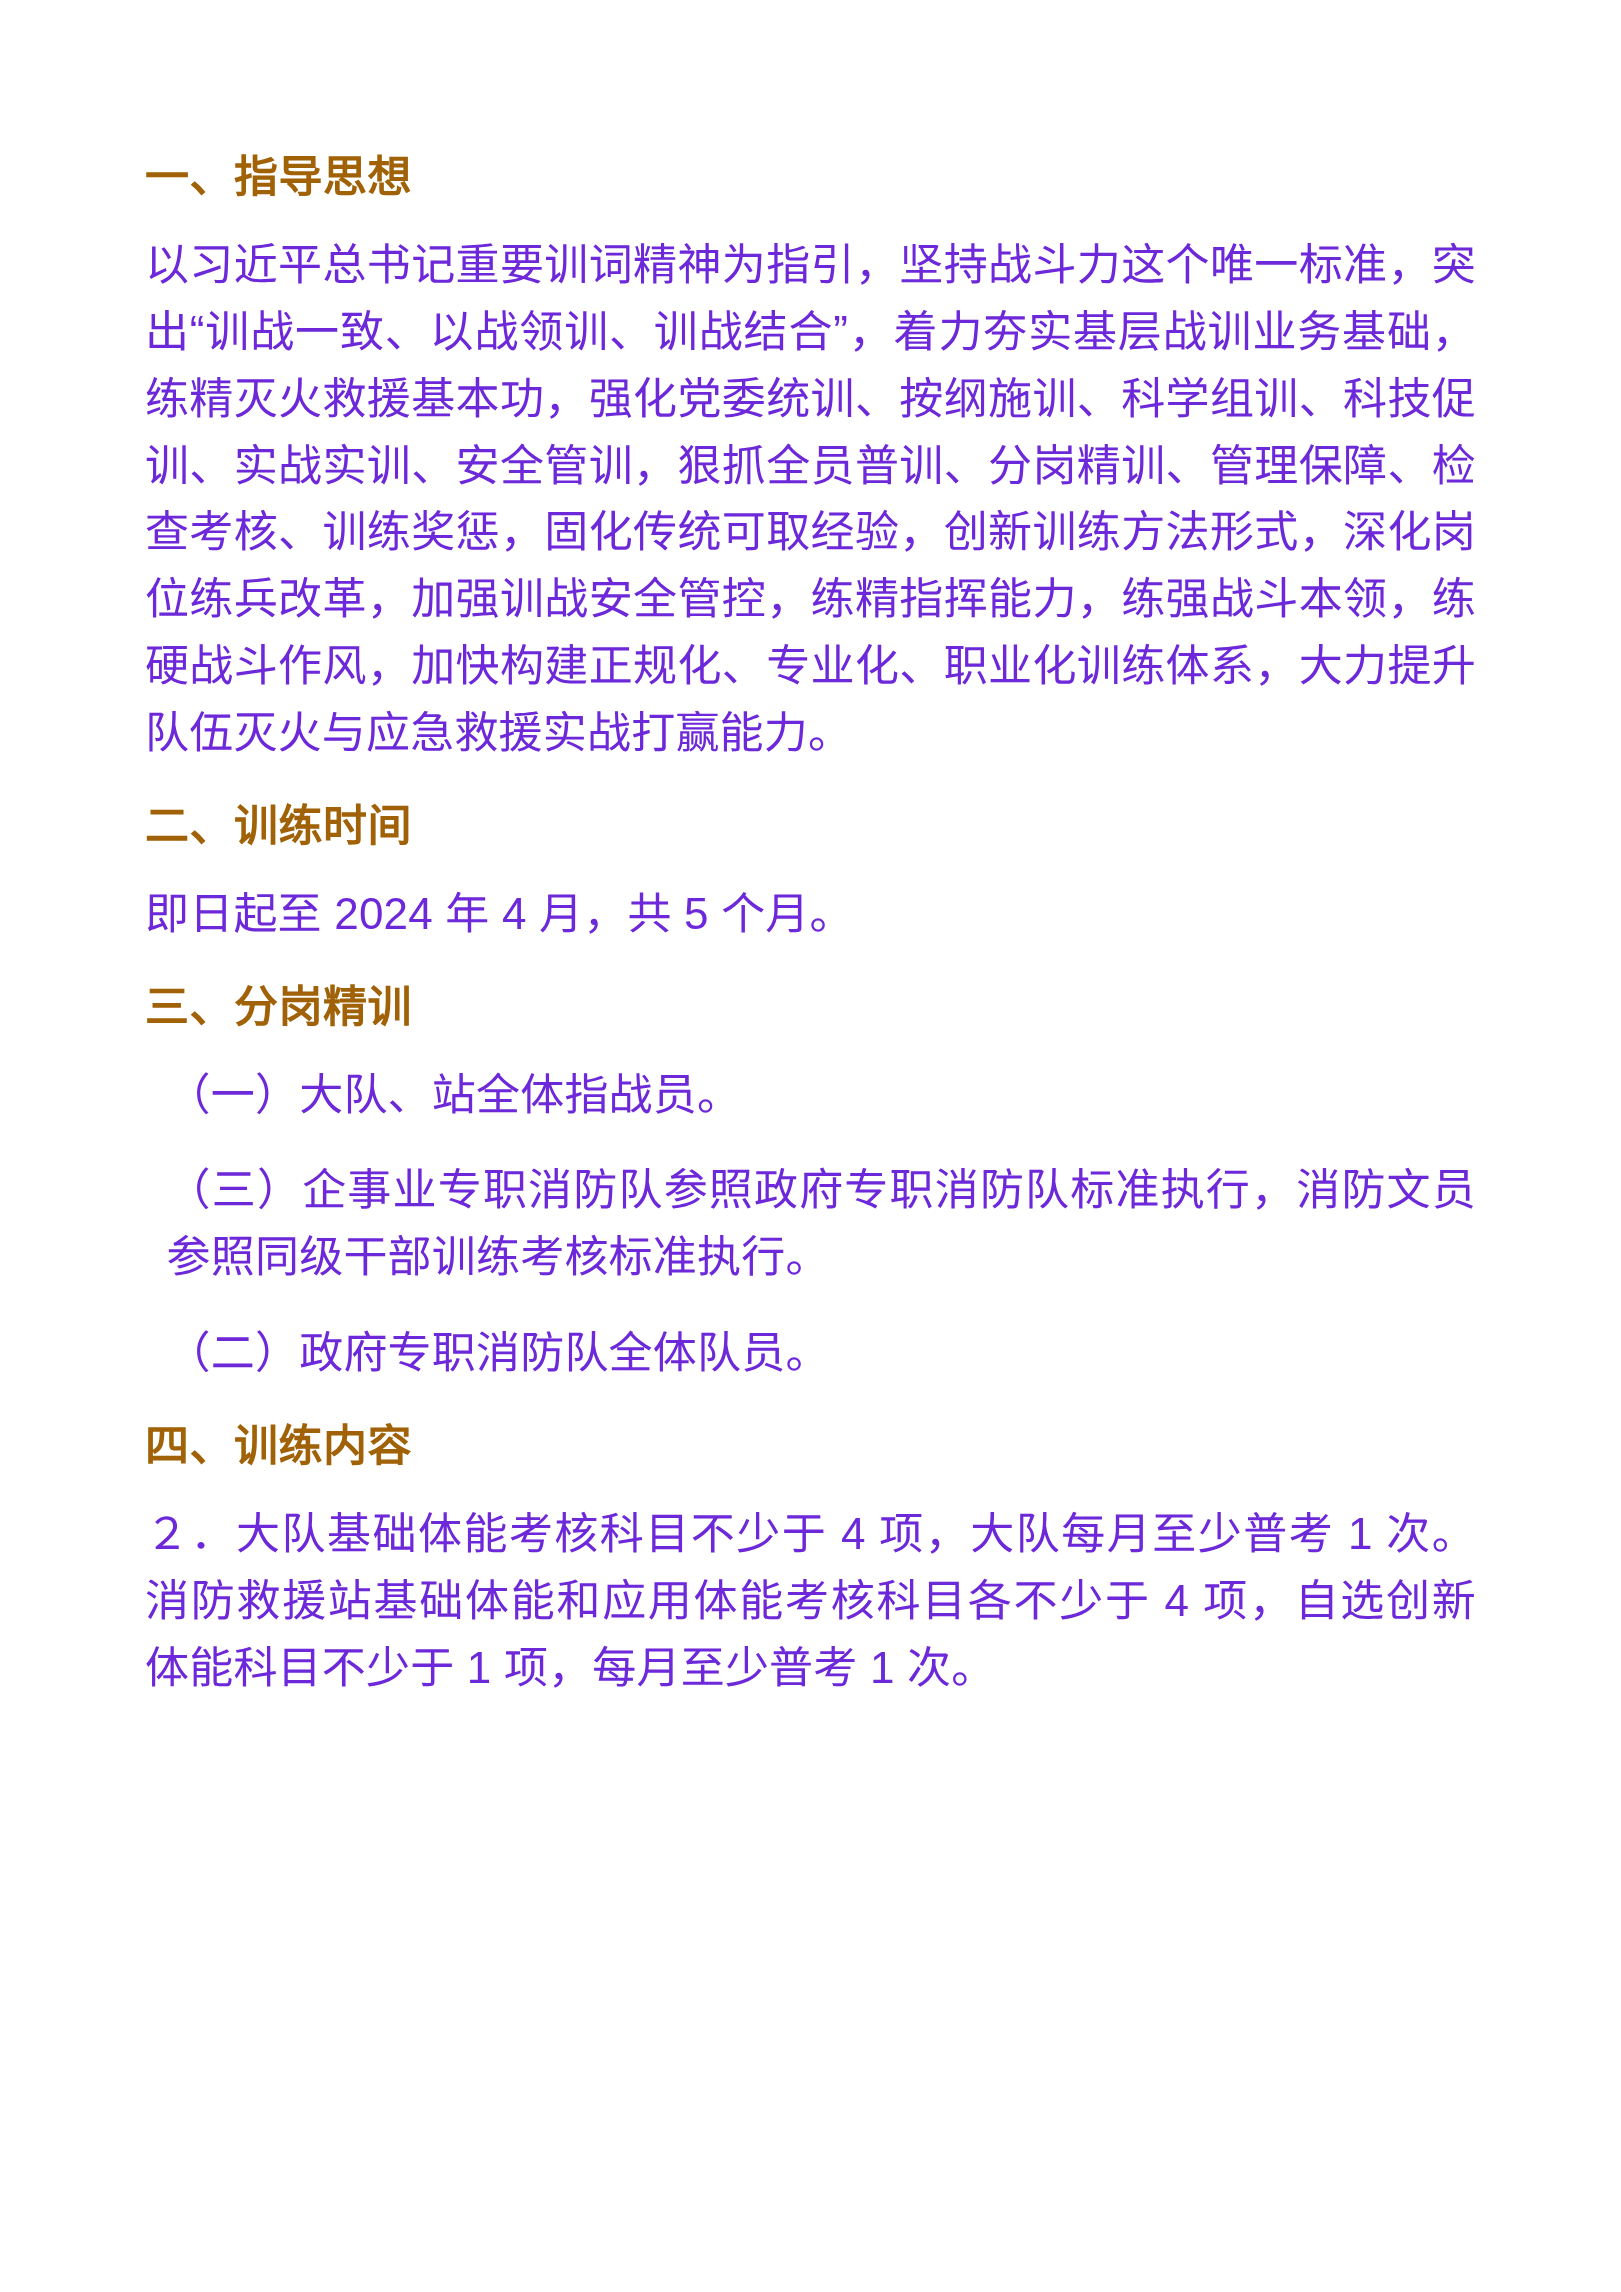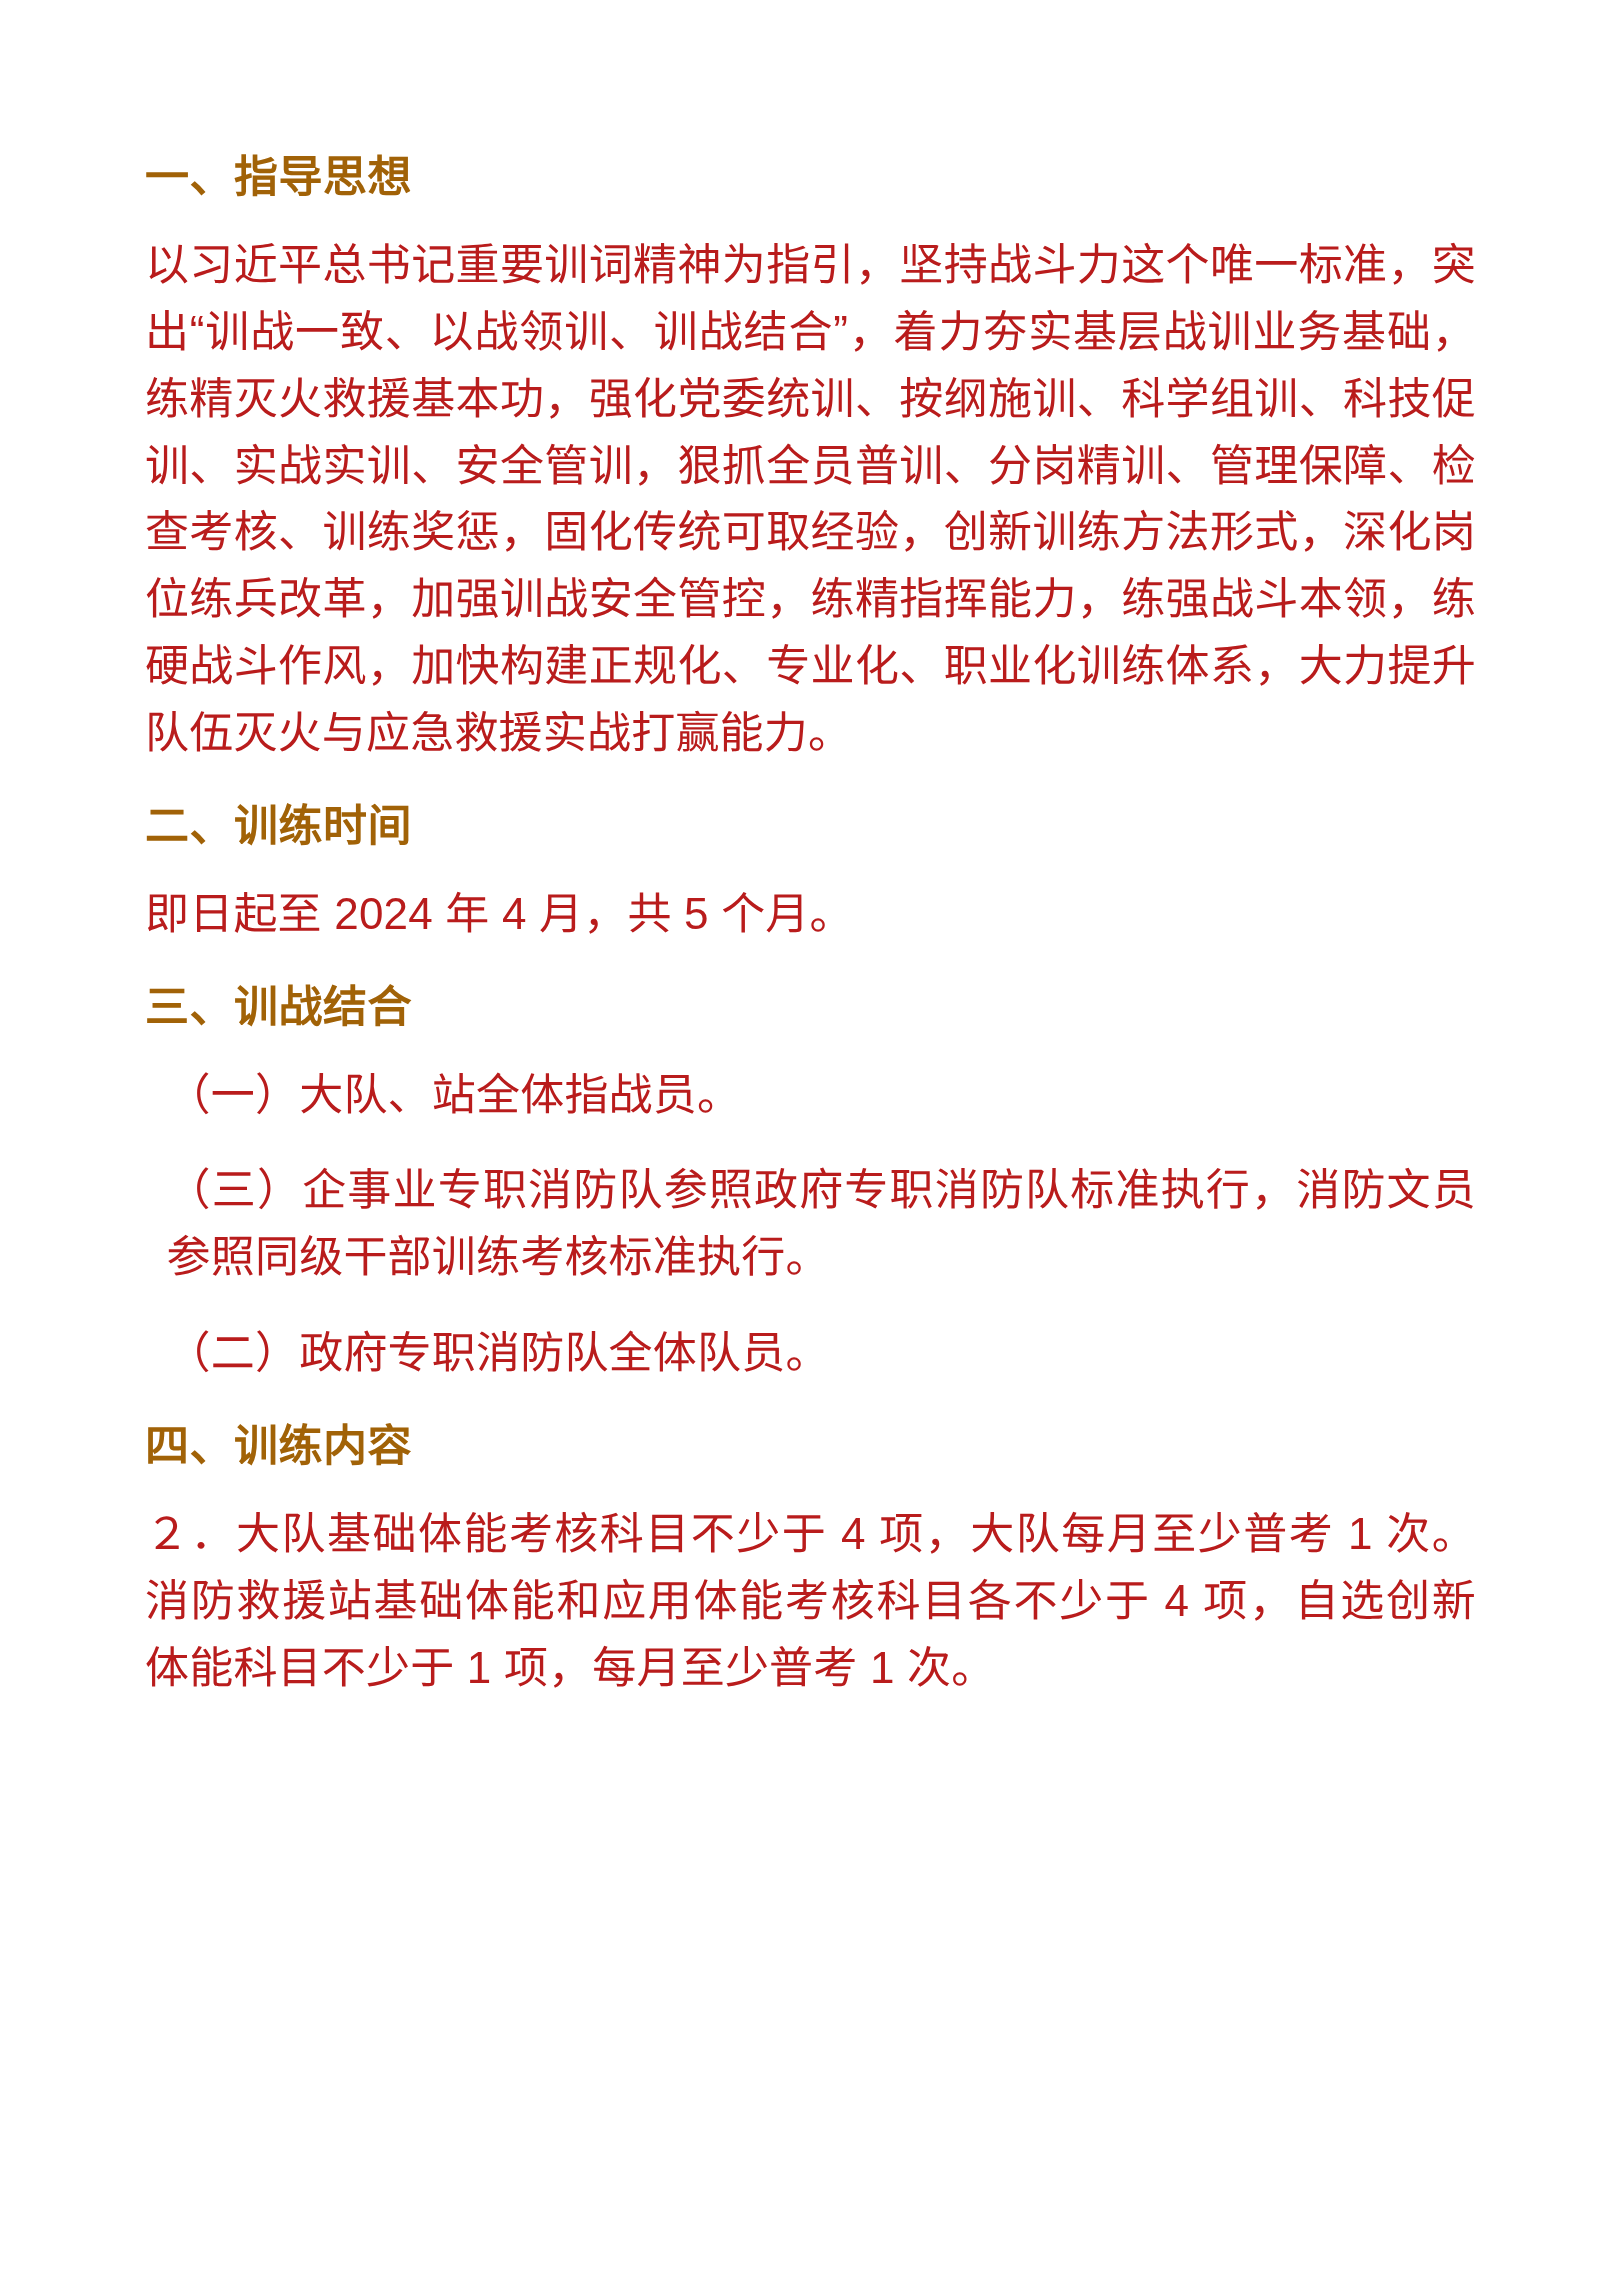--- a/index.html
+++ b/index.html
@@ -31,40 +31,40 @@
     letter-spacing: 0.5px;
     color: #a16207;
   }
   .para {
     font-size: 44px;
     line-height: 1.52;
     margin: 0 0 29px 0;
     text-align: justify;
     text-justify: inter-ideograph;
     letter-spacing: 0.2px;
-    color: #b91c1c;
+    color: #6d28d9;
   }
   .para.indent {
     text-indent: 0;
     padding-left: 21.6px;
   }
 </style>
 </head>
 <body>
 
 <div class="page">
   <div class="doc-body">
 
     <h2 class="heading">一、指导思想</h2>
     <p class="para">以习近平总书记重要训词精神为指引，坚持战斗力这个唯一标准，突出“训战一致、以战领训、训战结合”，着力夯实基层战训业务基础，练精灭火救援基本功，强化党委统训、按纲施训、科学组训、科技促训、实战实训、安全管训，狠抓全员普训、分岗精训、管理保障、检查考核、训练奖惩，固化传统可取经验，创新训练方法形式，深化岗位练兵改革，加强训战安全管控，练精指挥能力，练强战斗本领，练硬战斗作风，加快构建正规化、专业化、职业化训练体系，大力提升队伍灭火与应急救援实战打赢能力。</p>
 
     <h2 class="heading">二、训练时间</h2>
     <p class="para">即日起至 2024 年 4 月，共 5 个月。</p>
 
-    <h2 class="heading">三、训战结合</h2>
+    <h2 class="heading">三、分岗精训</h2>
     <p class="para indent">（一）大队、站全体指战员。</p>
     <p class="para indent">（三）企事业专职消防队参照政府专职消防队标准执行，消防文员参照同级干部训练考核标准执行。</p>
     <p class="para indent">（二）政府专职消防队全体队员。</p>
 
     <h2 class="heading">四、训练内容</h2>
     <p class="para">２．大队基础体能考核科目不少于 4 项，大队每月至少普考 1 次。消防救援站基础体能和应用体能考核科目各不少于 4 项，自选创新体能科目不少于 1 项，每月至少普考 1 次。</p>
 
   </div>
 </div>
 

